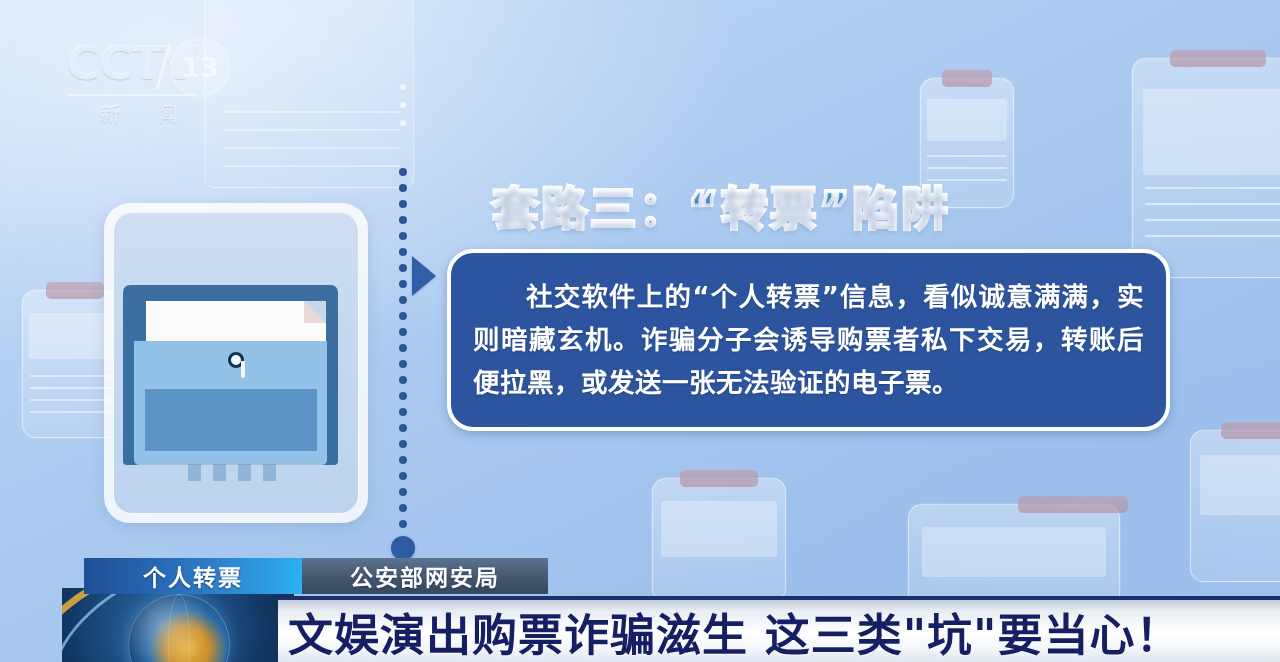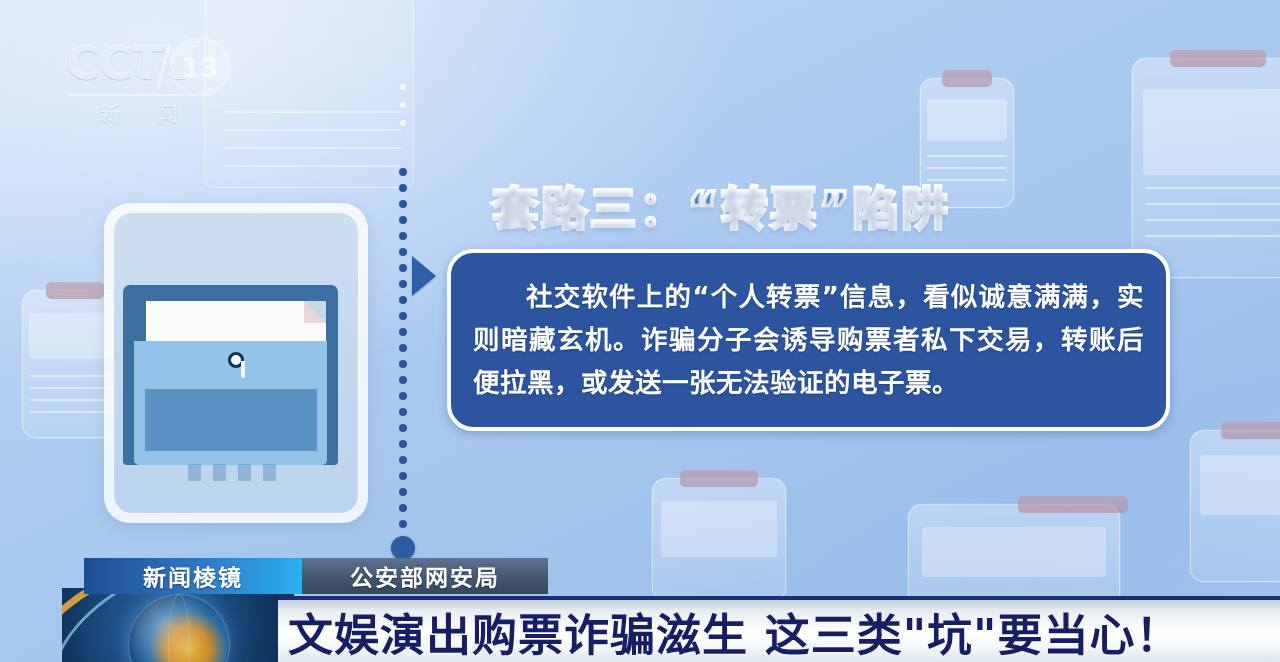--- a/index.html
+++ b/index.html
@@ -329,21 +329,21 @@
   <div id="globe">
     <div class="sweep s1"></div>
     <div class="sweep s2"></div>
     <div class="sweep s3"></div>
     <div class="ball"></div>
     <div class="grid"></div>
     <div class="merid"></div>
   </div>
 
   <div id="tagrow">
-    <div class="tag a">新闻棱镜</div>
+    <div class="tag a">个人转票</div>
     <div class="tag b">公安部网安局</div>
   </div>
 
   <div id="headline">
     <span>文娱演出购票诈骗滋生 这三类"坑"要当心！</span>
   </div>
 
 </div>
 
 </body></html>

